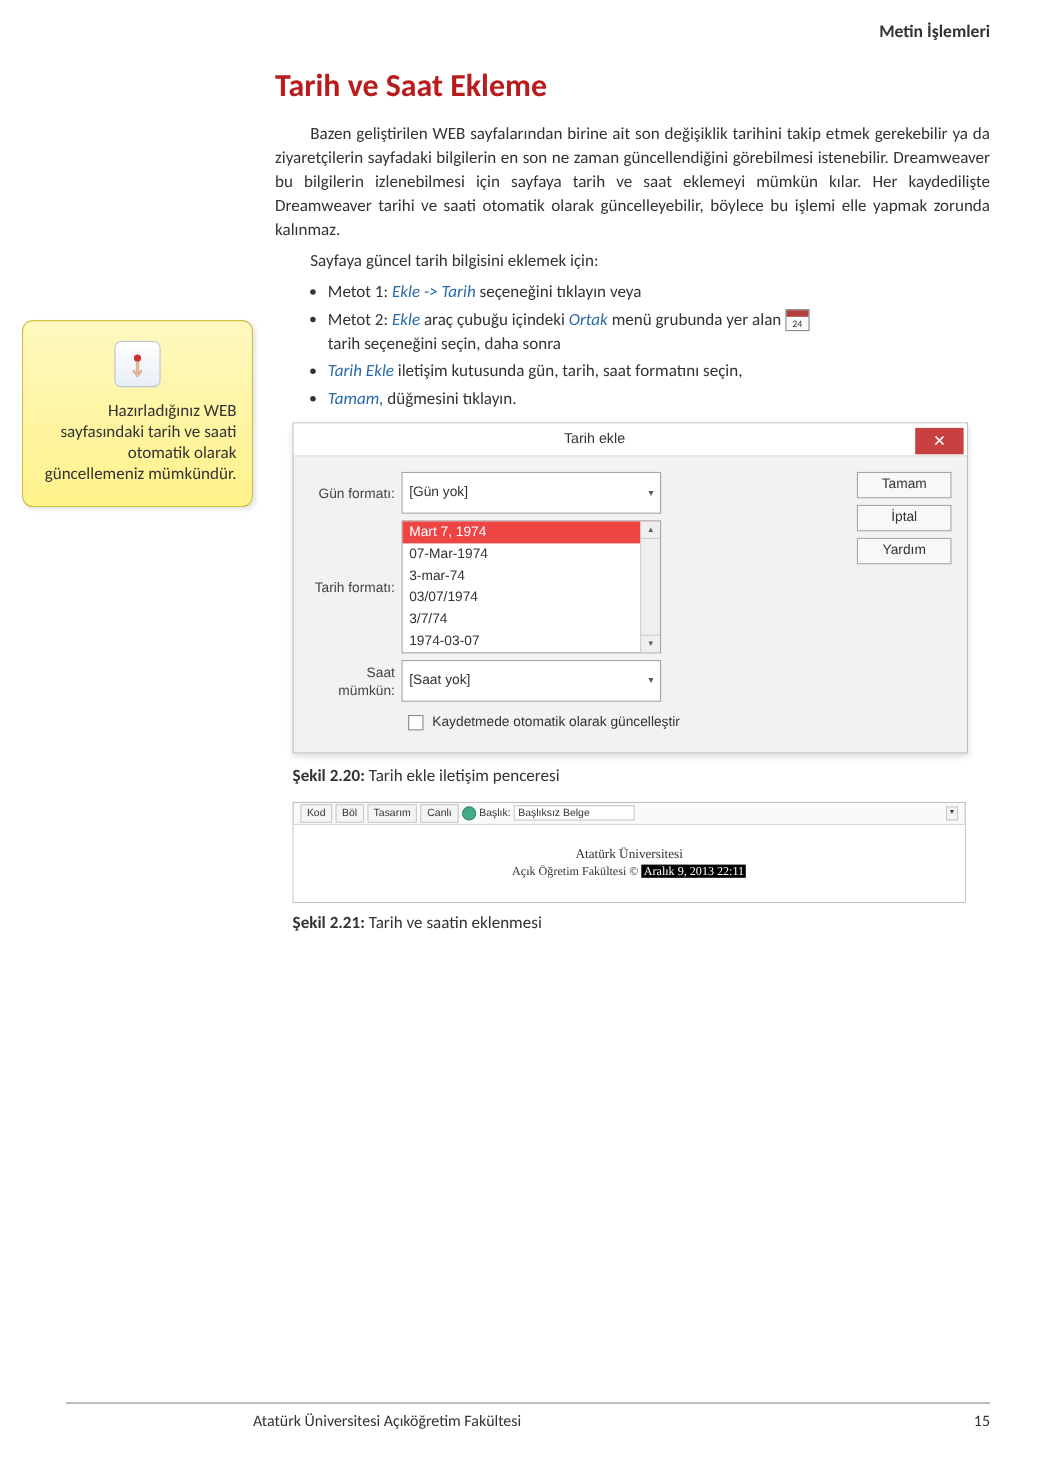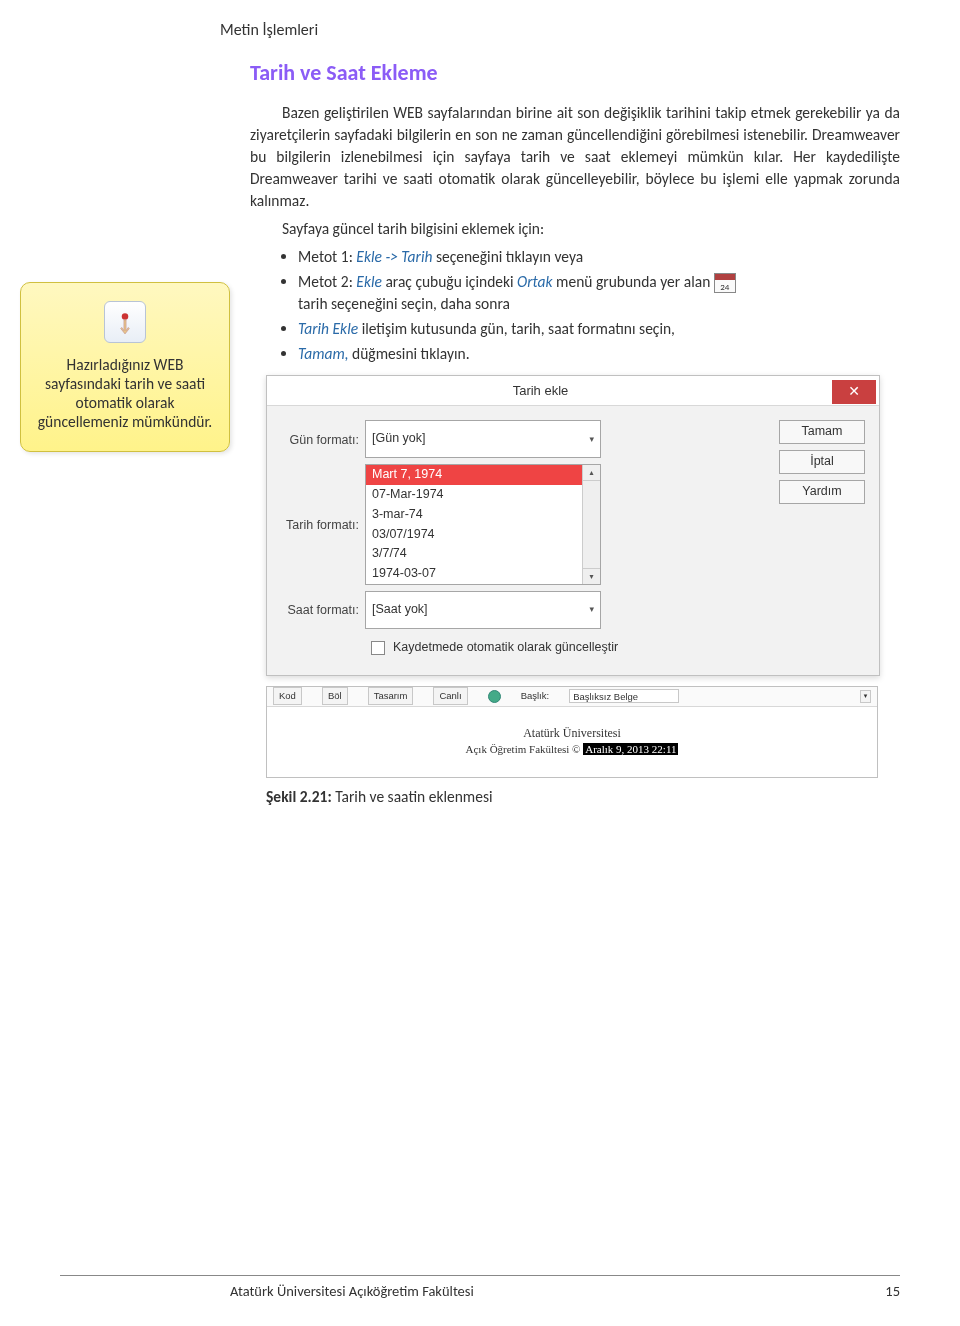--- a/index.html
+++ b/index.html
@@ -9,45 +9,45 @@
     background: #fff;
     color: #333;
     width: 960px;
   }
   .page {
     padding: 20px 60px 30px 20px;
     min-height: 1326px;
     position: relative;
   }
   .header-title {
-    text-align: left;
+    text-align: right;
     font-size: 16px;
     color: #333;
     margin-bottom: 5px;
-    font-weight: 400;
+    font-weight: 700;
     padding-left: 200px;
   }
   .section-title {
-    font-size: 22px;
+    font-size: 29px;
     font-weight: 700;
-    color: #8b5cf6;
+    color: #b91c1c;
     margin: 20px 0 16px 230px;
   }
   .content-row {
     display: flex;
     align-items: flex-start;
   }
   .callout {
     width: 210px;
     flex: 0 0 210px;
     background: linear-gradient(#fff8c0, #fff38a);
     border: 1px solid #d0c040;
     border-radius: 10px;
     padding: 18px 14px 20px;
-    text-align: center;
+    text-align: right;
     font-size: 15.5px;
     color: #333;
     margin-top: 180px;
     box-shadow: 2px 2px 4px rgba(0,0,0,0.1);
   }
   .callout-icon {
     width: 42px;
     height: 42px;
     margin: 0 auto 12px;
     background: linear-gradient(#fff, #e8eef6);
@@ -145,21 +145,21 @@
   .figcap { font-size: 15.5px; margin: 4px 0 12px 16px; }
   .figcap strong { font-weight: 700; }
 
   .toolbar-wrap { margin: 6px 0 8px 16px; }
   .toolbar {
     width: 612px; border: 1px solid #c0c0c0; background: #fafafa;
     font-family: Tahoma, sans-serif; font-size: 10px;
   }
   .tb-top {
     display: flex; align-items: center; height: 20px; border-bottom: 1px solid #d8d8d8;
-    padding: 0 6px; gap: 20px; justify-content: center;
+    padding: 0 6px; gap: 3px; justify-content: center;
   }
   .tb-btn {
     padding: 1px 5px; border: 1px solid #c8c8c8; background: #f4f4f4; font-size: 9.5px;
   }
   .tb-globe {
     width: 13px; height: 13px; border-radius: 50%; background: #4a8; border: 1px solid #387;
   }
   .tb-title-input {
     height: 14px; border: 1px solid #c8c8c8; background: #fff; padding: 0 3px; font-size: 9.5px;
   }
@@ -247,40 +247,43 @@
                   <div class="list-item">03/07/1974</div>
                   <div class="list-item">3/7/74</div>
                   <div class="list-item">1974-03-07</div>
                   <div class="scrollbar">
                     <div class="up">▴</div>
                     <div class="down">▾</div>
                   </div>
                 </div>
               </div>
               <div class="dlg-row">
-                <div class="dlg-label">Saat formatı:</div>
+                <div class="dlg-label">Saat mümkün:</div>
                 <div class="dlg-input">
                   <span>[Saat yok]</span>
                   <span class="chev">▾</span>
                 </div>
               </div>
               <div class="dlg-check">
                 <span class="box"></span>
                 <span>Kaydetmede otomatik olarak güncelleştir</span>
               </div>
             </div>
             <div class="dlg-btncol">
               <div class="dlg-btn">Tamam</div>
               <div class="dlg-btn">İptal</div>
               <div class="dlg-btn">Yardım</div>
             </div>
           </div>
         </div>
       </div>
 
+      <div class="figcap">
+        <strong>Şekil 2.20:</strong><span> Tarih ekle iletişim penceresi</span>
+      </div>
 
 
       <div class="toolbar-wrap">
         <div class="toolbar">
           <div class="tb-top">
             <span class="tb-btn">Kod</span>
             <span class="tb-btn">Böl</span>
             <span class="tb-btn">Tasarım</span>
             <span class="tb-btn">Canlı</span>
             <span class="tb-globe"></span>

